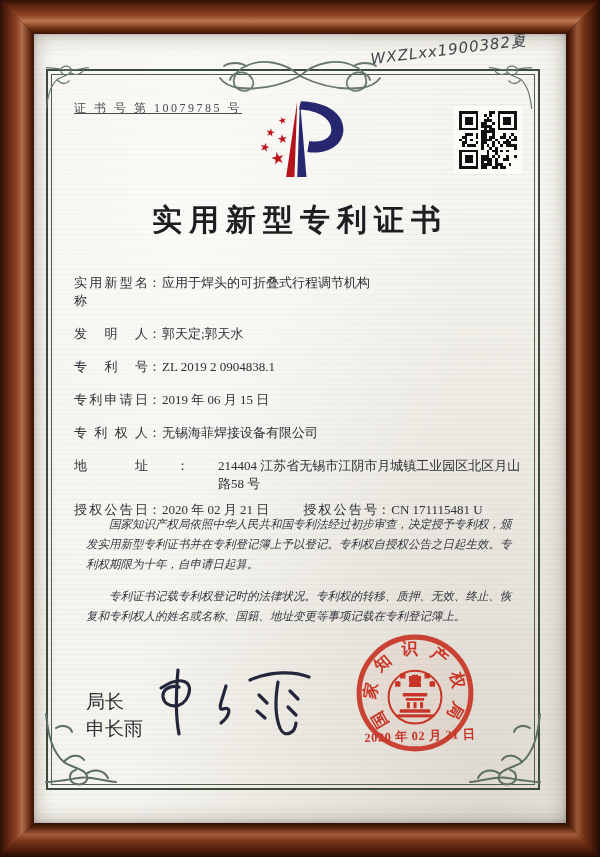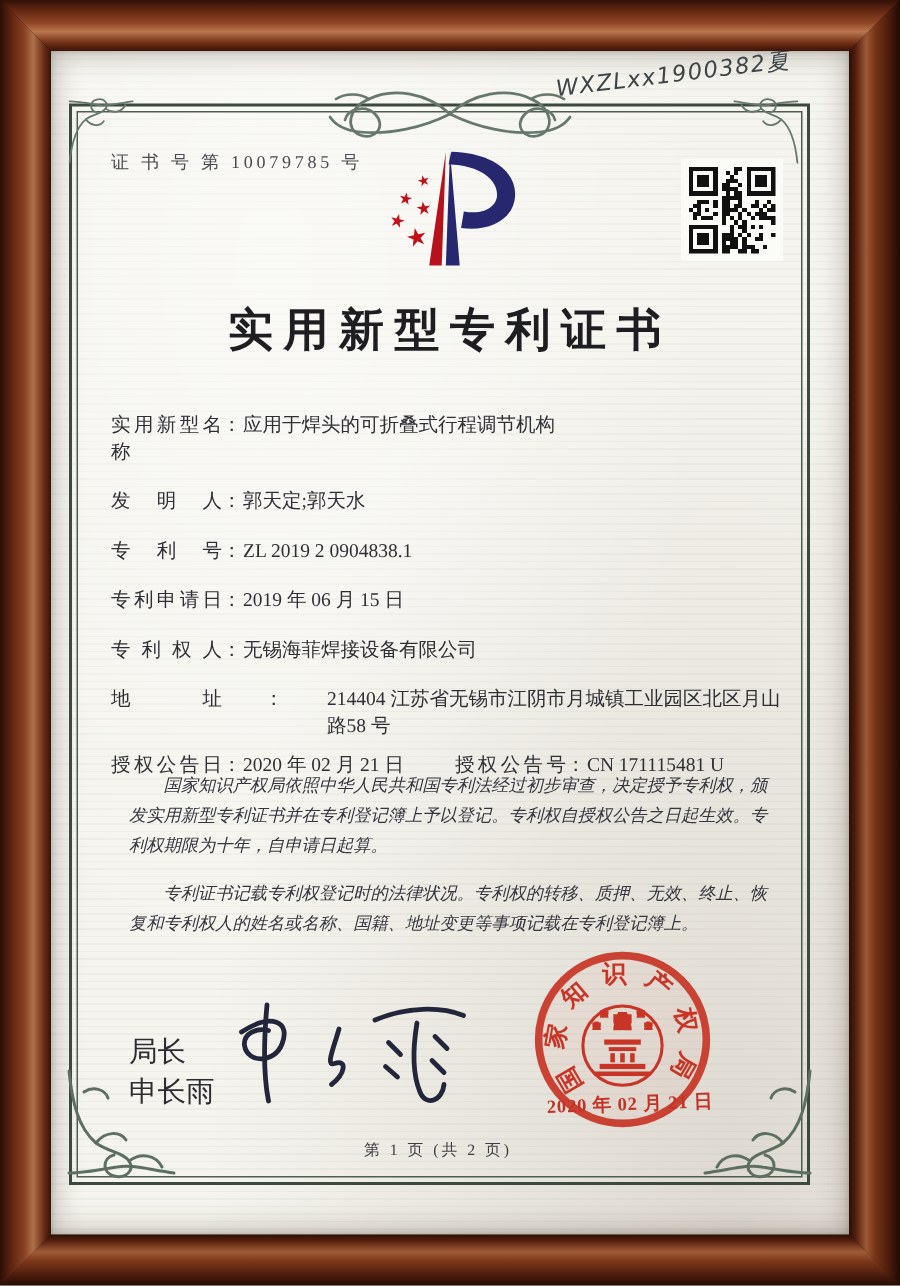--- a/index.html
+++ b/index.html
@@ -40,21 +40,21 @@
   .ornament{position:absolute;color:#64756a;}
   .ornament svg{display:block;}
   .corner{width:80px;height:80px;}
   
   .handwriting{
     position:absolute;left:336px;top:4px;width:200px;
     font-family:"DejaVu Sans", sans-serif;font-style:italic;
     font-size:15px;color:#3e4549;letter-spacing:1px;
     transform:rotate(-7deg);white-space:nowrap;
   }
-  .cert-no{position:absolute;left:40px;top:66px;font-size:12px;letter-spacing:2.5px;color:#4a4a50;}
+  .cert-no{position:absolute;left:40px;top:66px;font-size:12px;letter-spacing:2.5px;color:#4a4a50;text-decoration:underline;}
   .logo{position:absolute;left:206px;top:60px;width:120px;height:92px;}
   .qr{position:absolute;left:420px;top:72px;width:68px;height:68px;background:#fbfbf8;padding:5px;box-sizing:border-box;}
   .qr svg{display:block;width:100%;height:100%;}
   .title{
     position:absolute;left:0;top:166px;width:100%;text-align:center;
     font-size:30px;font-weight:700;letter-spacing:7px;color:#1e1e22;
   }
   .fields{position:absolute;left:40px;top:240px;width:452px;font-size:13px;line-height:18px;}
   .row{display:flex;align-items:flex-start;margin-bottom:15px;}
   .row .lbl{display:inline-block;width:74px;text-align:justify;text-align-last:justify;flex:0 0 74px;color:#2f2f36;}
@@ -384,15 +384,14 @@
         <rect x="54" y="71" width="3" height="6" stroke="none"></rect>
         <rect x="60.5" y="71" width="3" height="6" stroke="none"></rect>
         <rect x="67" y="71" width="3" height="6" stroke="none"></rect>
         <rect x="47" y="78" width="30" height="3.4" stroke="none"></rect>
         <rect x="44" y="83" width="36" height="3" stroke="none"></rect>
       </g>
     </svg>
   </div>
   <div class="seal-date">2020 年 02 月 21 日</div>
 
-  <div class="page-num">第 1 页 (共 2 页)</div>
   <div class="back-note">其他事项参见背面</div>
 </div>
 
 </body></html>

